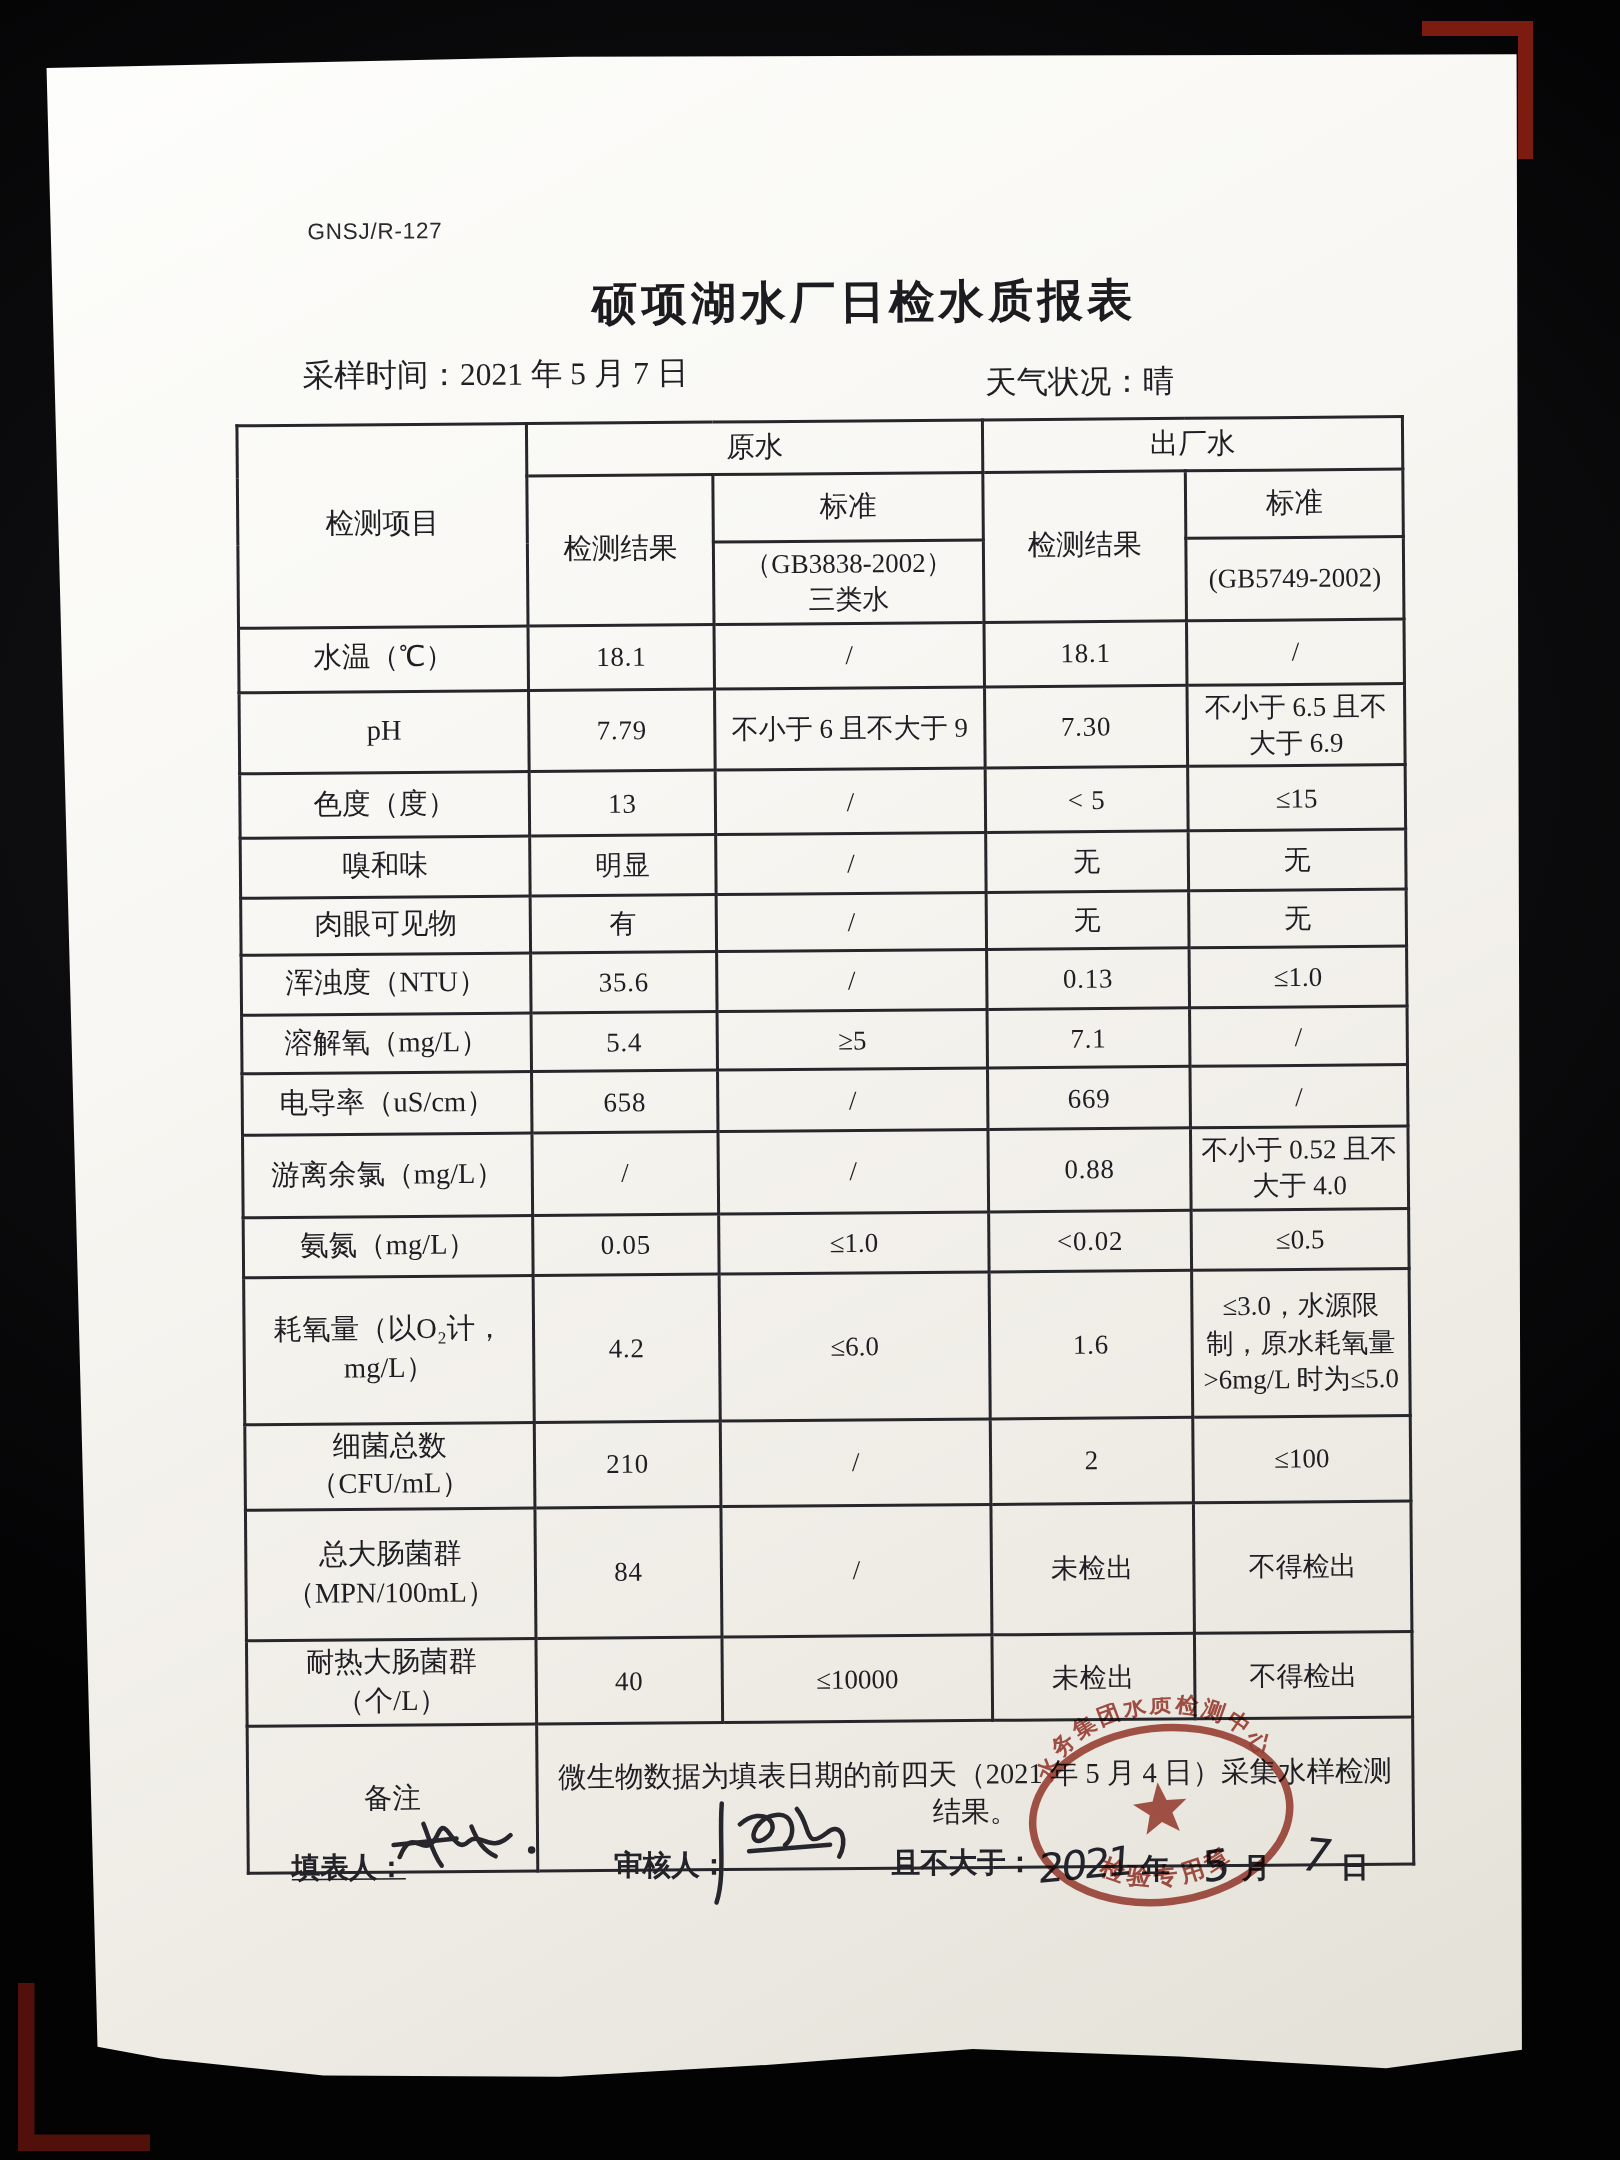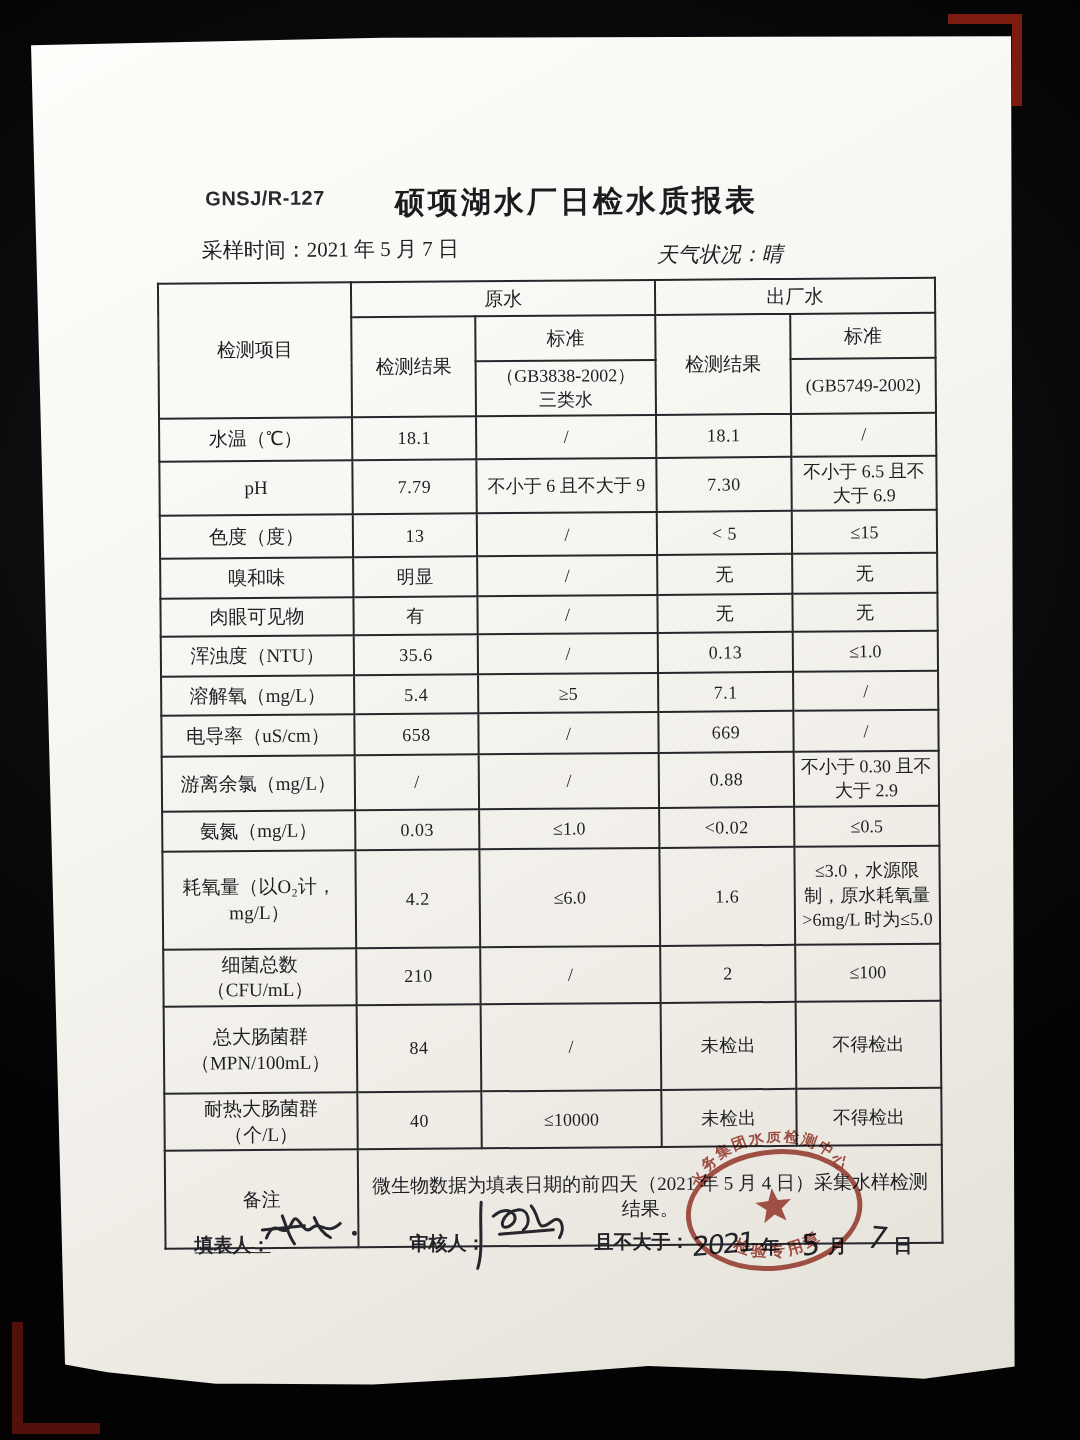--- a/index.html
+++ b/index.html
@@ -17,26 +17,26 @@
 
   .paper{
     position:absolute; left:28px; top:34px; width:984px; height:1354px;
     transform:rotate(-0.45deg); transform-origin:50% 0;
     background:linear-gradient(152deg,#fdfdfb 0%,#f8f7f3 35%,#efece6 70%,#e3e0d7 100%);
     clip-path:polygon(0.3% 0.55%, 36% 0.2%, 99.9% 0.45%, 99.55% 50%, 99.2% 98.7%,
       90% 99.55%, 76% 98.9%, 62% 98.45%, 48% 99.15%, 34% 99.65%, 18% 99.5%, 7% 98.6%, 2.7% 98.0%);
     box-shadow:0 0 26px rgba(255,255,255,.05);
   }
   .form-code{position:absolute; left:176px; top:110px; font-family:"Liberation Sans",sans-serif;
-    font-weight:bold; font-size:20px; color:#2a2a2e; letter-spacing:.5px;margin-top:41px;}
+    font-weight:normal; font-size:15px; color:#2a2a2e; letter-spacing:.5px;}
   .title{position:absolute; left:127px; top:148px; width:840px; text-align:center;
     font-size:30px; font-weight:bold; color:#1c1c20; letter-spacing:3px;}
   .meta-line{position:absolute; left:127px; top:200px; width:840px; font-size:21px; color:#1f1f24;}
   .meta-sampling{position:absolute; left:45px; top:0;}
-  .meta-weather{position:absolute; left:500px; top:8px;font-style:italic;}
+  .meta-weather{position:absolute; left:500px; top:8px;}
 
   table.report{
     position:absolute; left:127px; top:246px; border-collapse:collapse; table-layout:fixed;
     color:#1e1e23; font-size:19px;
   }
   table.report td,table.report th{
     border:2px solid #26262b; text-align:center; vertical-align:middle;
     padding:2px 6px; font-weight:normal; line-height:1.35; box-sizing:border-box;
     overflow:hidden;
   }
@@ -159,25 +159,25 @@
         <td class="num">658</td>
         <td class="std">/</td>
         <td class="num">669</td>
         <td class="std">/</td>
       </tr>
       <tr style="height:47px">
         <td>游离余氯（mg/L）</td>
         <td class="num">/</td>
         <td class="std">/</td>
         <td class="num">0.88</td>
-        <td class="std">不小于 0.30 且不大于 2.9</td>
+        <td class="std">不小于 0.52 且不大于 4.0</td>
       </tr>
       <tr style="height:40px">
         <td>氨氮（mg/L）</td>
-        <td class="num">0.03</td>
+        <td class="num">0.05</td>
         <td class="std">≤1.0</td>
         <td class="num">&lt;0.02</td>
         <td class="std">≤0.5</td>
       </tr>
       <tr style="height:98px">
         <td>耗氧量（以O₂计，mg/L）</td>
         <td class="num">4.2</td>
         <td class="std">≤6.0</td>
         <td class="num">1.6</td>
         <td class="std">≤3.0，水源限制，原水耗氧量&gt;6mg/L 时为≤5.0</td>

